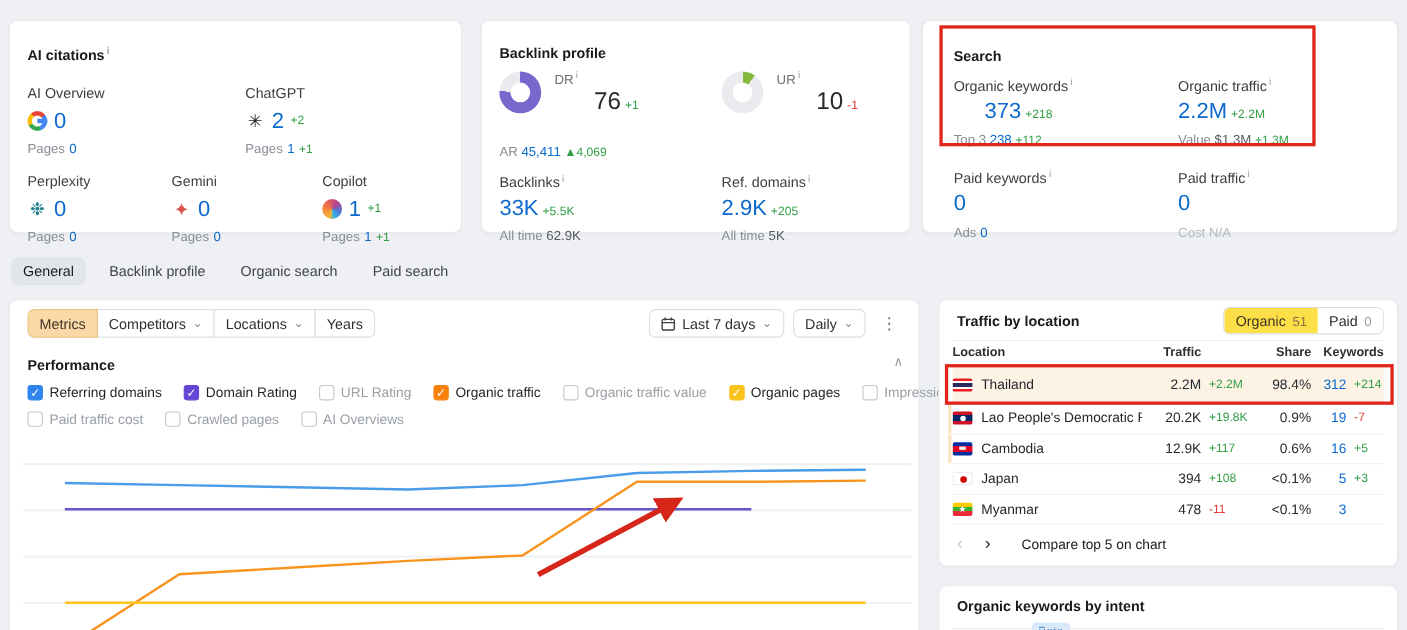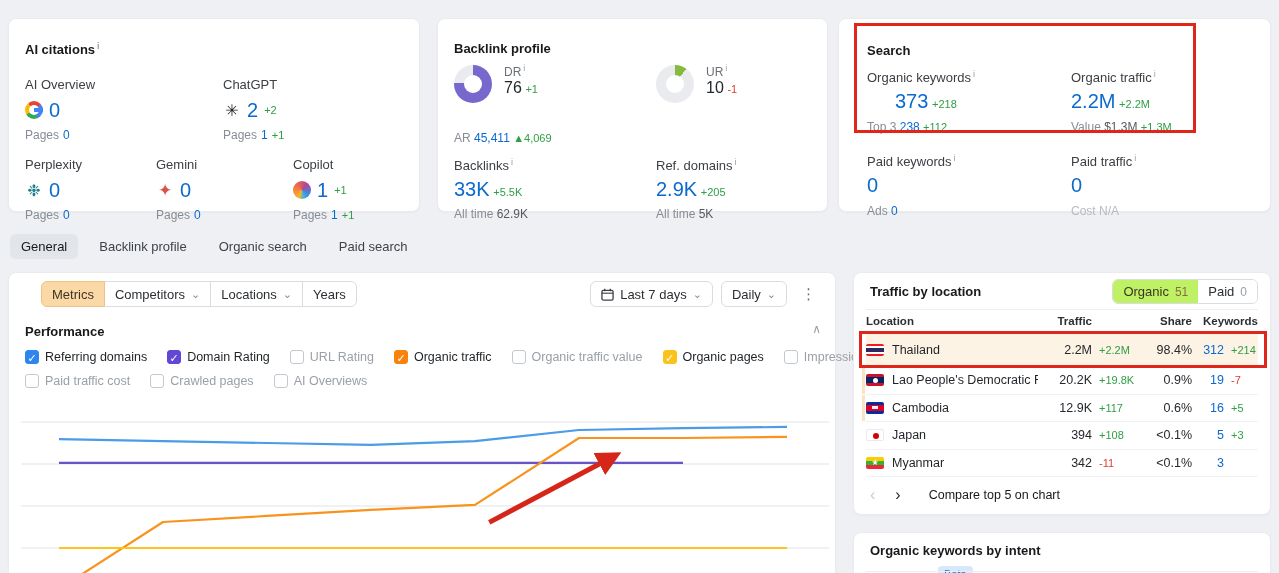--- a/index.html
+++ b/index.html
@@ -35,37 +35,37 @@
   .icon-google::before { content:""; position:absolute; right:0; top:7px; width:9px; height:4px; background:#4285f4; z-index:1; }
   .glyph-icon { width:18px; height:18px; display:flex; align-items:center; justify-content:center; font-size:16px; flex:0 0 auto; }
   .icon-chatgpt { color:#1c1f23; }
   .icon-perplexity { color:#20808d; }
   .icon-gemini { color:#d9534a; font-size:17px; }
   .icon-copilot { background:conic-gradient(from 200deg,#f8b32c,#ef6d47 30%,#b64592 55%,#4f7cd8 75%,#35b2e8 90%,#f8b32c); }
   .donut { width:38px; height:38px; border-radius:50%; position:relative; }
   .donut::after { content:""; position:absolute; inset:10px; background:#fff; border-radius:50%; }
   .bl-rating { position:absolute; }
   .bl-rating .rt-label { font-size:12px; color:#6b7076; }
-  .bl-rating .rt-val { font-size:16px; color:#24292e; }
+  .bl-rating .rt-val { font-size:22px; color:#24292e;margin-left:36px; }
   .stat-label { font-size:13px; color:#3c4045; }
   .stat-sub { font-size:12px; }
 
   .redbox { position:absolute; border:3px solid #e0251b; z-index:5; pointer-events:none; }
 
   
   .tabs { position:absolute; left:10px; top:234px; display:flex; gap:10px; align-items:center; }
   .tab { padding:5px 11px; border-radius:6px; color:#3f4348; font-size:13px; cursor:pointer; }
   .tab.active { background:#e2e5e9; color:#17191c; }
 
   
   .card-main { left:8px; top:272px; width:828px; height:320px; }
   .filter-row { position:absolute; left:16px; right:12px; top:8px; display:flex; align-items:center; height:26px; }
   .seg { display:flex; }
   .seg .btn { margin-left:-1px; border-radius:0; }
-  .seg .btn:first-child { margin-left:16px; border-radius:6px 0 0 6px; }
+  .seg .btn:first-child { margin-left:0; border-radius:6px 0 0 6px; }
   .seg .btn:last-child { border-radius:0 6px 6px 0; }
   .btn { display:flex; align-items:center; gap:6px; height:26px; padding:0 10px; background:#fff; border:1px solid #d9dde2; border-radius:6px; font-size:13px; color:#2b2f33; cursor:pointer; font-family:inherit; }
   .btn.active-orange { background:#fbd9a7; border-color:#ecc486; color:#3d3426; position:relative; z-index:1; }
   .chev { font-size:11px; color:#878d94; line-height:1; }
   .right-controls { margin-left:auto; display:flex; align-items:center; gap:8px; }
   .kebab { border:none; background:none; font-size:15px; color:#6b7076; cursor:pointer; padding:0 6px; letter-spacing:1px; }
   .cal { width:13px; height:13px; }
 
   .perf-title { position:absolute; left:16px; top:51px; font-size:13px; font-weight:bold; color:#17191c; }
   .collapse { position:absolute; right:14px; top:49px; color:#9aa0a6; font-size:12px; cursor:pointer; }
@@ -78,21 +78,21 @@
   .metric.checked .lbl { color:#1f2327; }
 
   .chart-wrap { position:absolute; left:0; top:123px; width:828px; height:178px; }
 
   
   .card-traffic { left:853px; top:272px; width:418px; height:243px; }
   .tf-title { position:absolute; left:16px; top:11px; }
   .toggle { position:absolute; right:12px; top:6px; display:flex; border:1px solid #d9dde2; border-radius:6px; overflow:hidden; height:25px; }
   .toggle .tg { display:flex; gap:6px; align-items:center; padding:0 10px; font-size:13px; background:#fff; cursor:pointer; color:#2b2f33; }
   .toggle .tg .cnt { font-size:12px; color:#9aa0a6; }
-  .toggle .tg.active { background:#bef264; color:#3d3426; }
+  .toggle .tg.active { background:#fde047; color:#3d3426; }
   .toggle .tg.active .cnt { color:#8a6d45; }
   .tf-table { position:absolute; left:12px; right:12px; top:36px; }
   .tf-head, .tf-row { display:grid; grid-template-columns:1fr 54px 50px 50px 32px 34px; align-items:center; }
   .tf-head { height:24px; border-top:1px solid #eceef1; border-bottom:1px solid #eceef1; font-size:11.5px; font-weight:bold; color:#2b2f33; }
   .tf-head .h-kw { grid-column:5 / 7; text-align:right; }
   .tf-row { height:27.5px; border-bottom:1px solid #f0f2f4; font-size:12.5px; position:relative; cursor:pointer; }
   .tf-row.hl { height:34px; background:#fdf3e4; }
   .tf-row .stripe { position:absolute; left:-4px; top:0; bottom:0; width:3px; background:#fbe3c4; }
   .loc { display:flex; align-items:center; gap:8px; overflow:hidden; white-space:nowrap; }
   .r { text-align:right; }
@@ -449,21 +449,21 @@
         <div class="r share">&lt;0.1%</div>
         <div class="r kw">5</div>
         <div class="delta kwdelta pos">+3</div>
       </div>
 
       <div class="tf-row">
         <div class="loc">
             <span class="flag flag-mm"></span>
             <span>Myanmar</span>
           </div>
-        <div class="r tnum">342</div>
+        <div class="r tnum">478</div>
         <div class="delta tdelta neg">-11</div>
         <div class="r share">&lt;0.1%</div>
         <div class="r kw">3</div>
         <div class="delta kwdelta"></div>
       </div>
     </div>
 
     <div class="tf-footer">
       <span class="pg prev">‹</span>
       <span class="pg next">›</span>

